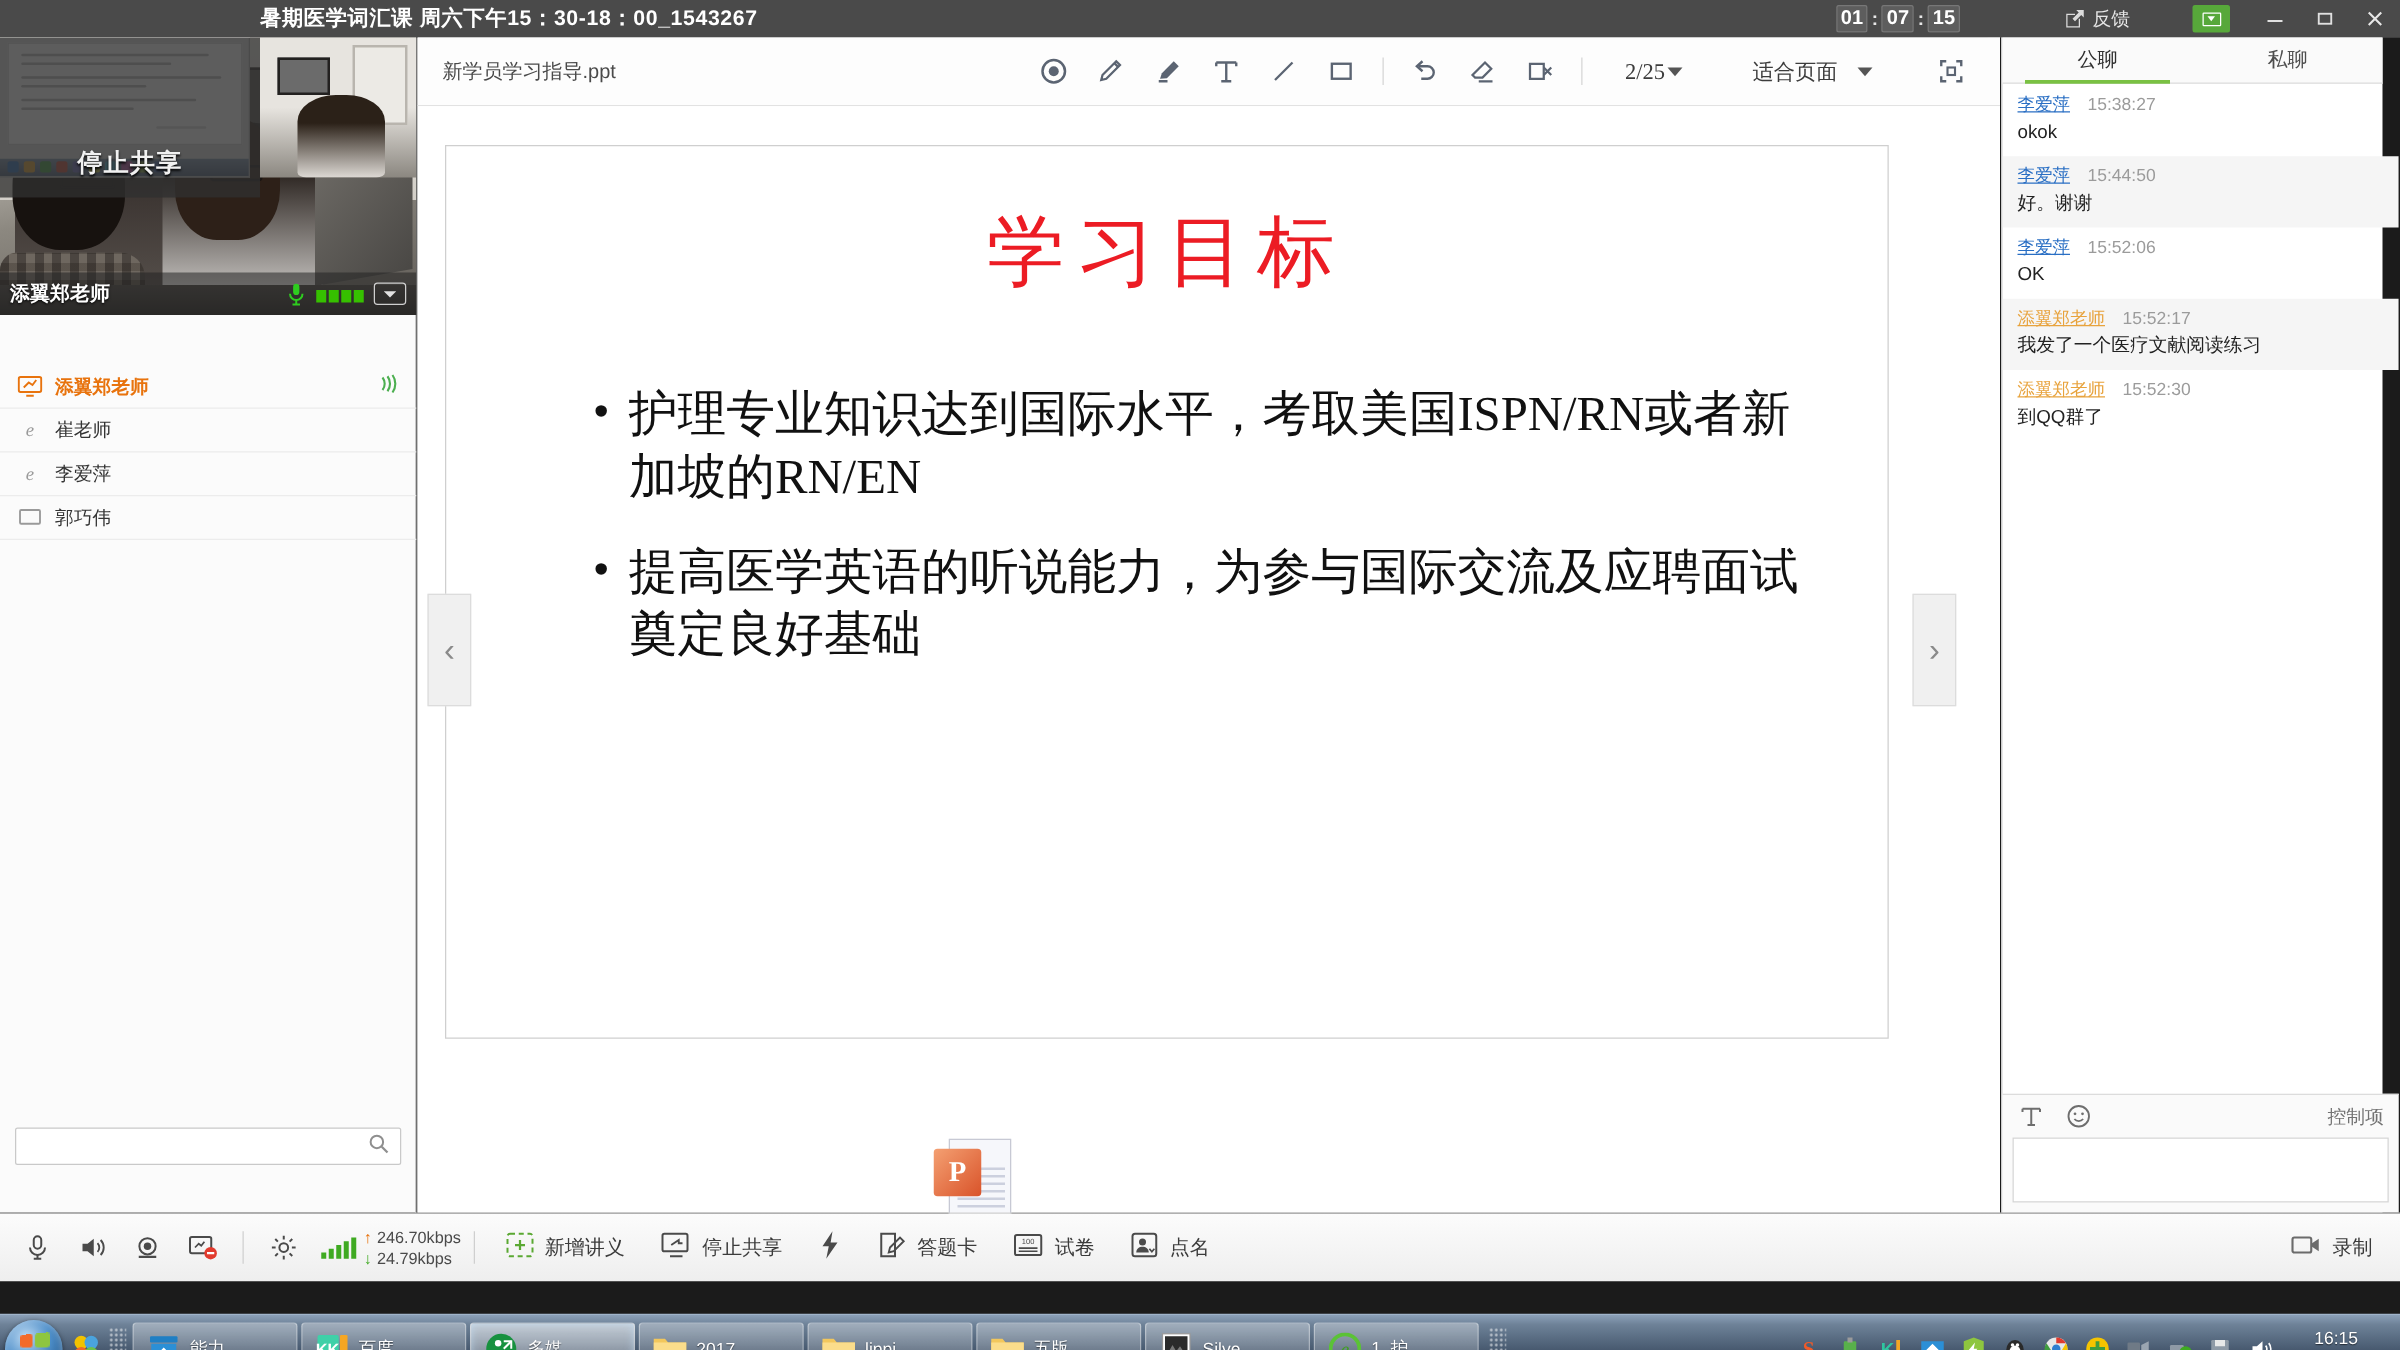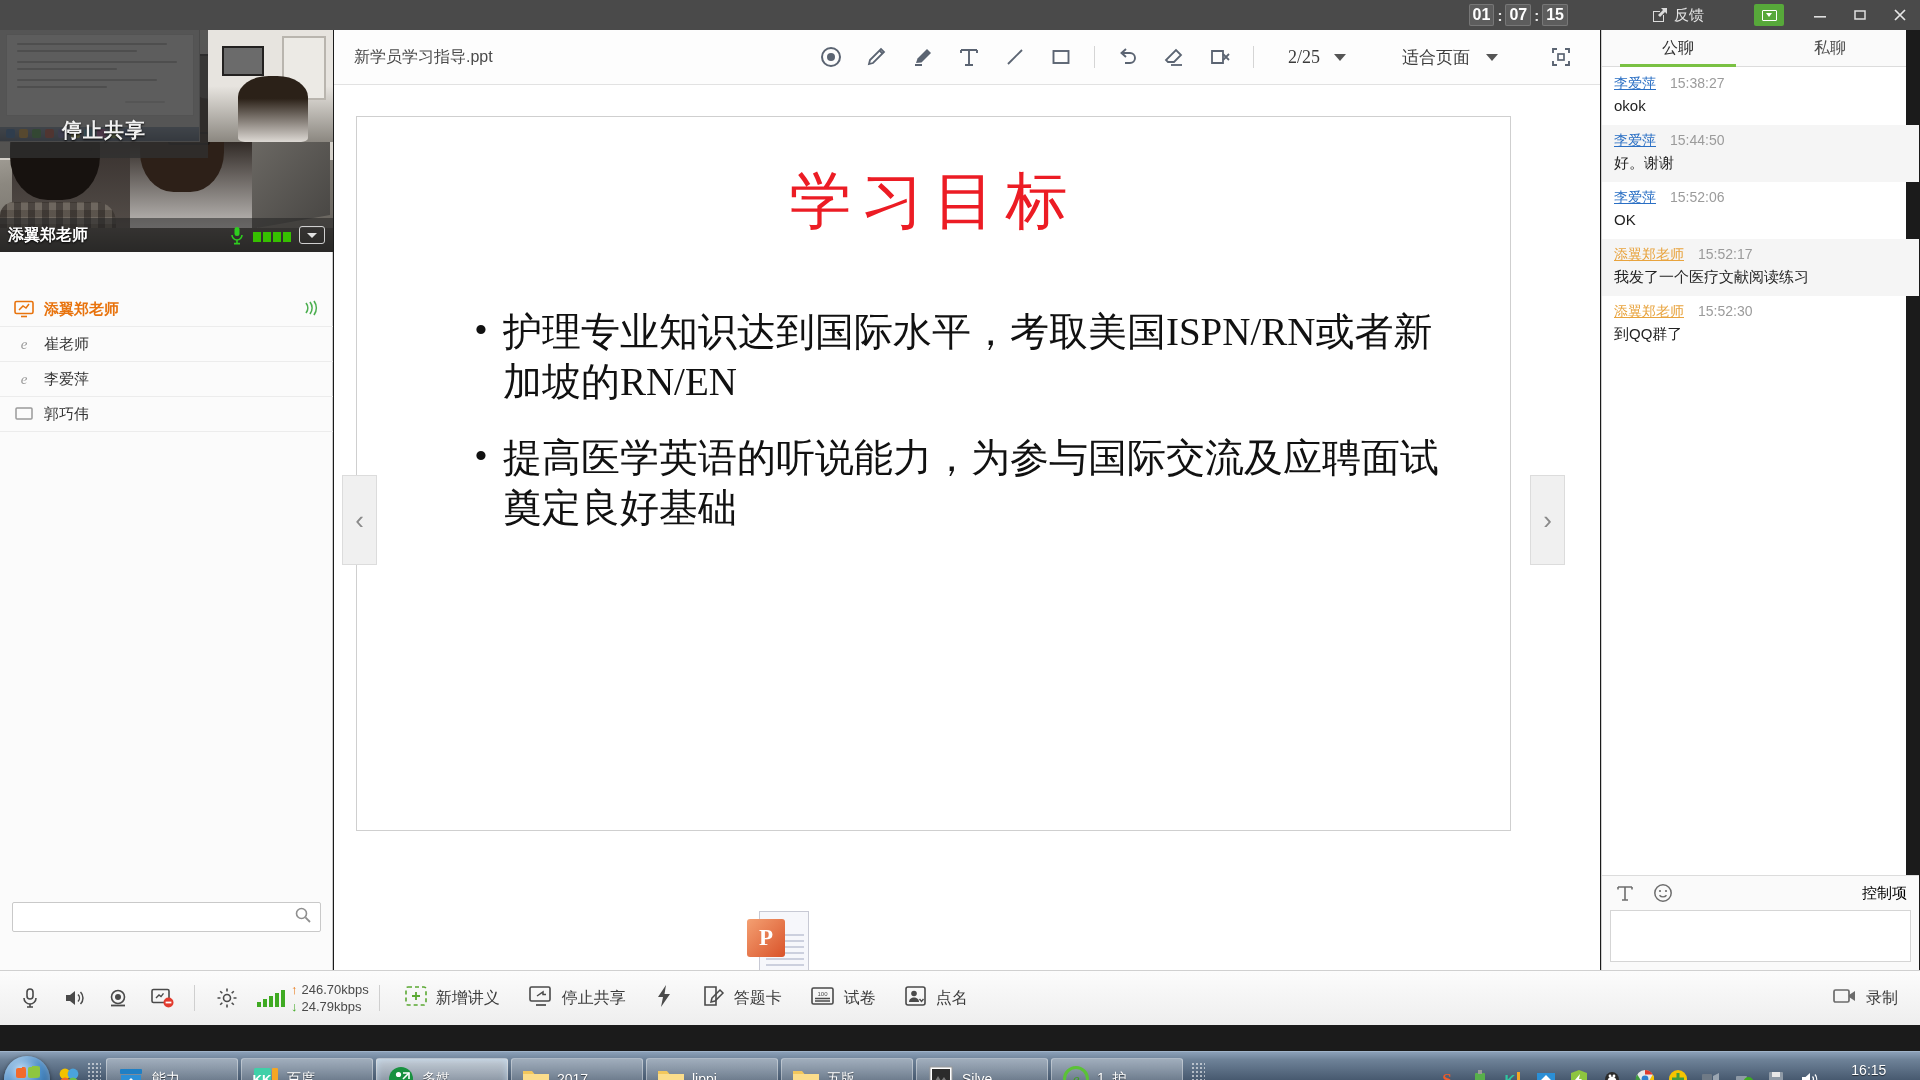--- a/index.html
+++ b/index.html
@@ -176,21 +176,21 @@
   .ppt-toolbar {
     position:absolute; left:0; top:0; width:1266px; height:55px;
     background:#fdfdfd; border-bottom:1px solid #e2e2e2; display:flex; align-items:center;
   }
   .ppt-filename { margin-left:20px; font-size:16px; color:#4a4a4a; white-space:nowrap; }
   .tool-group { display:flex; align-items:center; gap:0px; margin-left:auto; }
   .tbtn { width:46px; height:40px; display:flex; align-items:center; justify-content:center;
     cursor:pointer; }
   .tbtn svg { display:block; }
   .tsep { width:1px; height:22px; background:#d5d5d5; margin:0 10px; }
-  .pager { display:flex; align-items:center; gap:14px; margin-left:24px; cursor:pointer; }
+  .pager { display:flex; align-items:center; gap:2px; margin-left:24px; cursor:pointer; }
   .pager-txt { font-size:18px; color:#3c3c3c; font-family:"Liberation Serif",serif; }
   .caret { border-left:6px solid transparent; border-right:6px solid transparent;
     border-top:7px solid #555; }
   .fitsel { display:flex; align-items:center; gap:16px; margin-left:56px; margin-right:40px; cursor:pointer; }
   .fitsel-txt { font-size:17px; color:#3c3c3c; }
   .fs-btn { width:46px; height:40px; display:flex; align-items:center; justify-content:center;
     margin-right:16px; cursor:pointer; }
 
   .board-area { position:absolute; left:0; top:55px; width:1266px; height:885px; background:#ffffff; }
   .slide {
@@ -275,21 +275,21 @@
   .msg-user.teacher { color:#e8a33d; }
   .msg-time { font-size:14px; color:#9b9b9b; }
   .msg-body { font-size:15px; color:#222; margin-top:3px; line-height:20px; word-break:break-all; }
 
   .chat-input-bar {
     position:absolute; left:0; bottom:0; width:317px; height:95px;
     border-top:1px solid #dcdcdc; background:#fafafa;
   }
   .cib-tools { height:34px; display:flex; align-items:center; padding:0 12px; }
   .cib-tools .ti { margin-right:16px; cursor:pointer; display:flex; }
-  .cib-ctrl { margin-left:auto; font-size:15px; color:#000000; cursor:pointer; }
+  .cib-ctrl { margin-left:auto; font-size:15px; color:#737373; cursor:pointer; }
   .cib-input { margin:0 8px; height:52px; background:#fff; border:1px solid #d5d5d5; }
 
   
   .bottombar {
     position:absolute; left:0; top:970px; width:1920px; height:55px;
     background: linear-gradient(180deg,#fcfcfc,#eeeeee); border-top:1px solid #d0d0d0;
     display:flex; align-items:center;
   }
   .bb-ic { width:44px; height:44px; display:flex; align-items:center; justify-content:center; cursor:pointer; }
   .bb-sep { width:1px; height:26px; background:#cfcfcf; margin:0 10px; }
@@ -336,20 +336,21 @@
   .clock { display:flex; flex-direction:column; align-items:center; justify-content:center;
     color:#fff; font-size:14px; line-height:18px; padding:0 10px 0 6px;
     text-shadow:0 1px 1px rgba(0,0,0,.6); cursor:pointer; }
 </style>
 </head>
 <body>
 
 <div id="app">
 
   <div class="titlebar">
+    <div class="titlebar-text">暑期医学词汇课  周六下午15：30-18：00_1543267</div>
 
     <div class="timer">
       <span class="timer-seg">01</span>
       <span class="timer-colon">:</span>
       <span class="timer-seg">07</span>
       <span class="timer-colon">:</span>
       <span class="timer-seg">15</span>
     </div>
 
     <div class="win-ctrl-strip">

